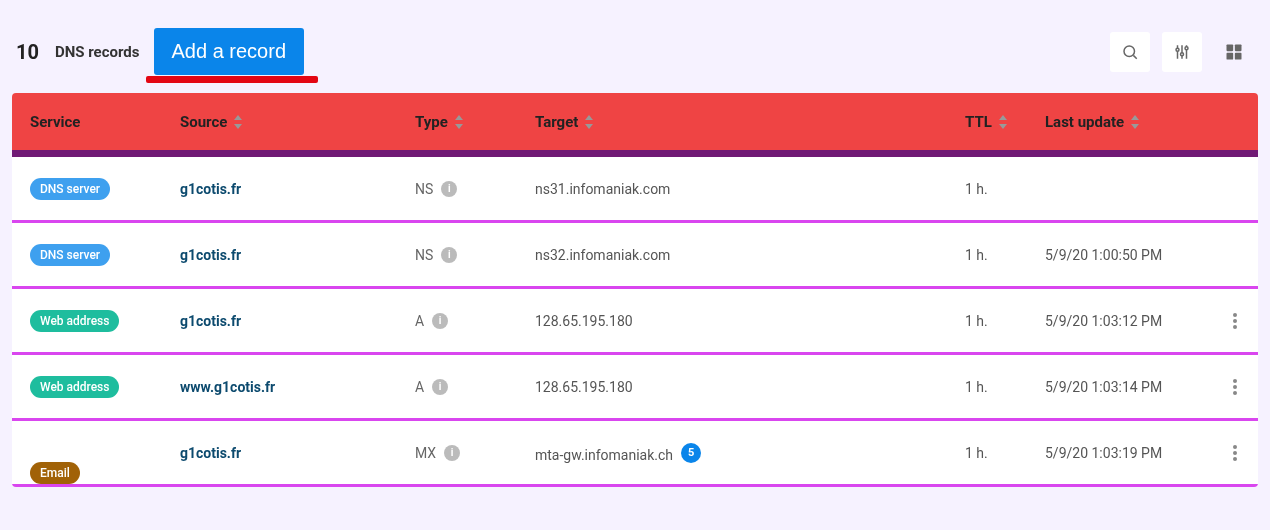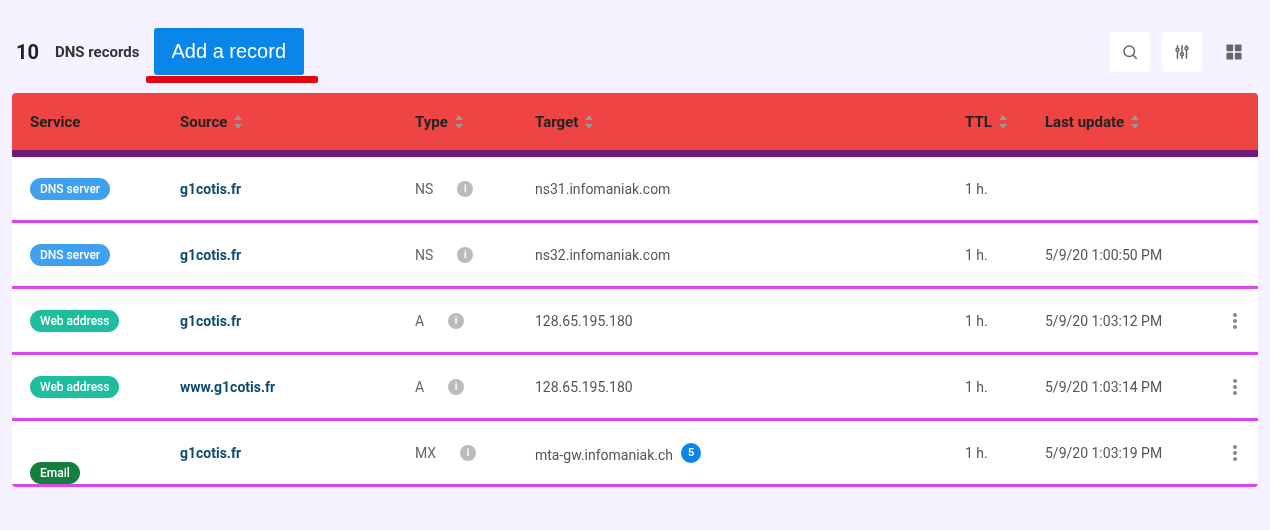--- a/index.html
+++ b/index.html
@@ -100,23 +100,23 @@
   .badge {
     display: inline-block;
     padding: 4px 10px;
     border-radius: 12px;
     color: #fff;
     font-size: 12px;
     font-weight: 500;
   }
   .badge.dns { background: #3ea0ef; }
   .badge.web { background: #1ebd9e; }
-  .badge.email { background: #15803d; margin-top: 40px; }
+  .badge.email { background: #a16207; margin-top: 40px; }
   .source { font-weight: 700; color: #0c4a6e; }
-  .type-cell { display: flex; align-items: center; gap: 24px; color: #666; }
+  .type-cell { display: flex; align-items: center; gap: 8px; color: #666; }
   .info-icon {
     width: 16px; height: 16px; border-radius: 50%;
     background: #bbb; color: #fff;
     font-size: 10px; font-weight: 700;
     display: inline-flex; align-items: center; justify-content: center;
   }
   .target-cell { display: flex; align-items: flex-end; gap: 8px; }
   .num-badge {
     width: 20px; height: 20px; border-radius: 50%;
     background: #0a85ea; color: #fff;

